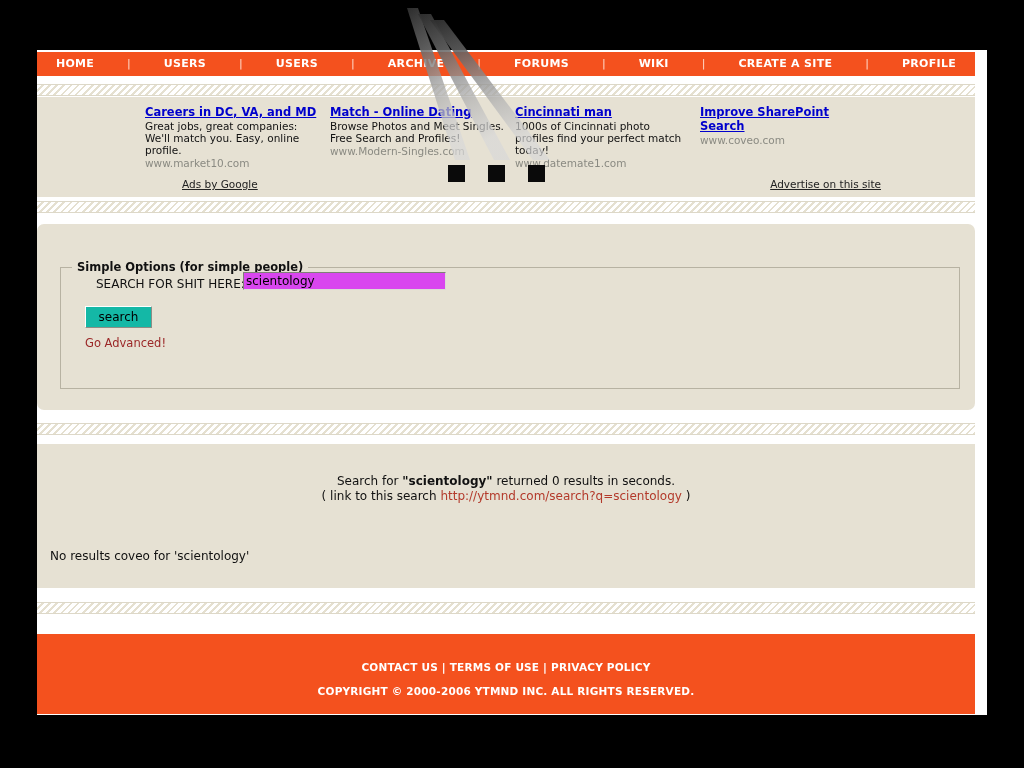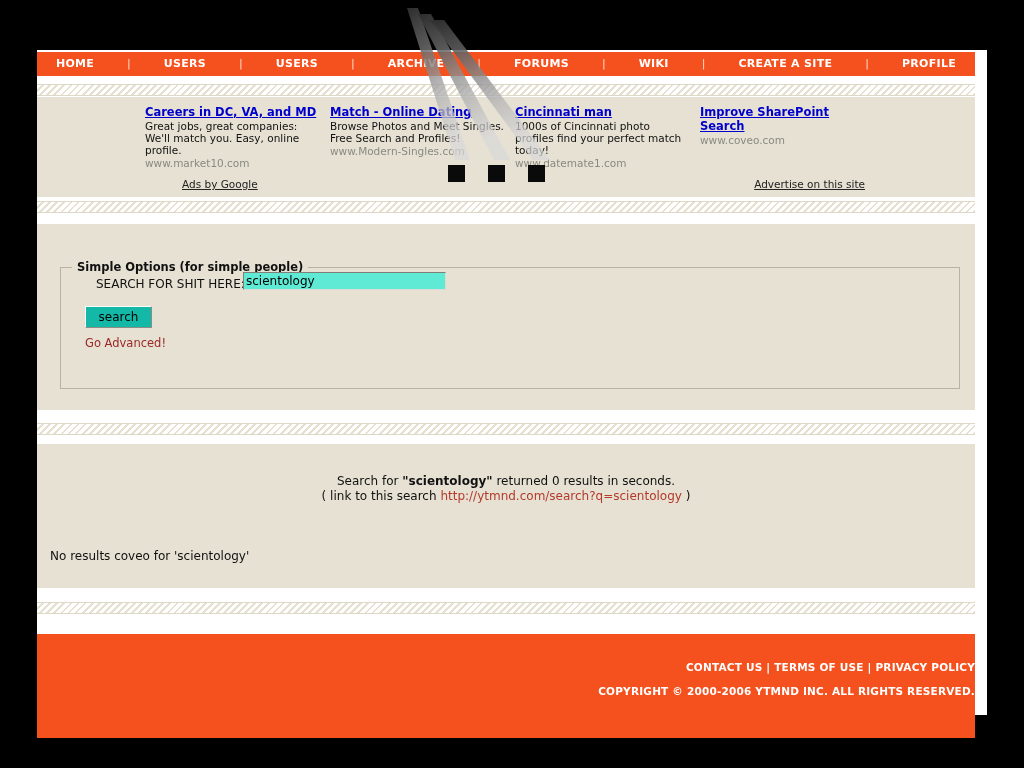--- a/index.html
+++ b/index.html
@@ -74,21 +74,21 @@
   #hatch-4 { top: 602px; }
 
   
   .panel {
     position: absolute;
     left: 37px;
     width: 938px;
     background: #e6e1d3;
   }
   #ads-panel   { top: 97px;  height: 100px; }
-  #search-panel{ top: 224px; height: 186px; }
+  #search-panel{ top: 224px; height: 186px; border-radius: 7px; }
   #results-panel{ top: 444px; height: 144px; }
 
   
   #ads-grid {
     position: absolute;
     left: 108px; top: 8px;
     width: 800px;
     display: flex;
     gap: 0px;
   }
@@ -116,21 +116,21 @@
   #ads-by-google {
     position: absolute;
     left: 145px; top: 81px;
     color: #222;
     font-size: 10.5px;
     text-decoration: underline;
     cursor: pointer;
   }
   #advertise-link {
     position: absolute;
-    right: 110px; top: 81px;
+    right: 94px; top: 81px;
     color: #222;
     font-size: 10.5px;
     text-decoration: underline;
     cursor: pointer;
   }
 
   
   #search-fieldset {
     position: absolute;
     left: 21px; top: 43px;
@@ -154,21 +154,21 @@
     color: #111;
   }
   #search-input {
     position: absolute;
     left: 206px; top: 48px;
     width: 203px; height: 18px;
     font-family: "DejaVu Sans", "Liberation Sans", sans-serif;
     font-size: 12px;
     color: #000;
     padding: 1px 2px;
-    background: #5eead4;
+    background: #d946ef;
     border: 1px solid;
     border-color: #7f7f77 #dcdcd4 #dcdcd4 #7f7f77;
     outline: none;
   }
   #search-button {
     position: absolute;
     left: 48px; top: 82px;
     width: 67px; height: 22px;
     font-family: "DejaVu Sans", "Liberation Sans", sans-serif;
     font-size: 12px;
@@ -208,23 +208,23 @@
     position: absolute;
     left: 13px; top: 105px;
     font-size: 12px;
     color: #111;
   }
 
   
   #footer {
     position: absolute;
     left: 37px; top: 634px;
-    width: 938px; height: 104px;
+    width: 938px; height: 80px;
     background: #f4511e;
-    text-align: right;
+    text-align: center;
     padding-top: 21px;
   }
   .footer-line {
     color: #ffffff;
     font-size: 10.5px;
     font-weight: bold;
     letter-spacing: 0.2px;
     line-height: 24px;
   }
   .footer-link {

